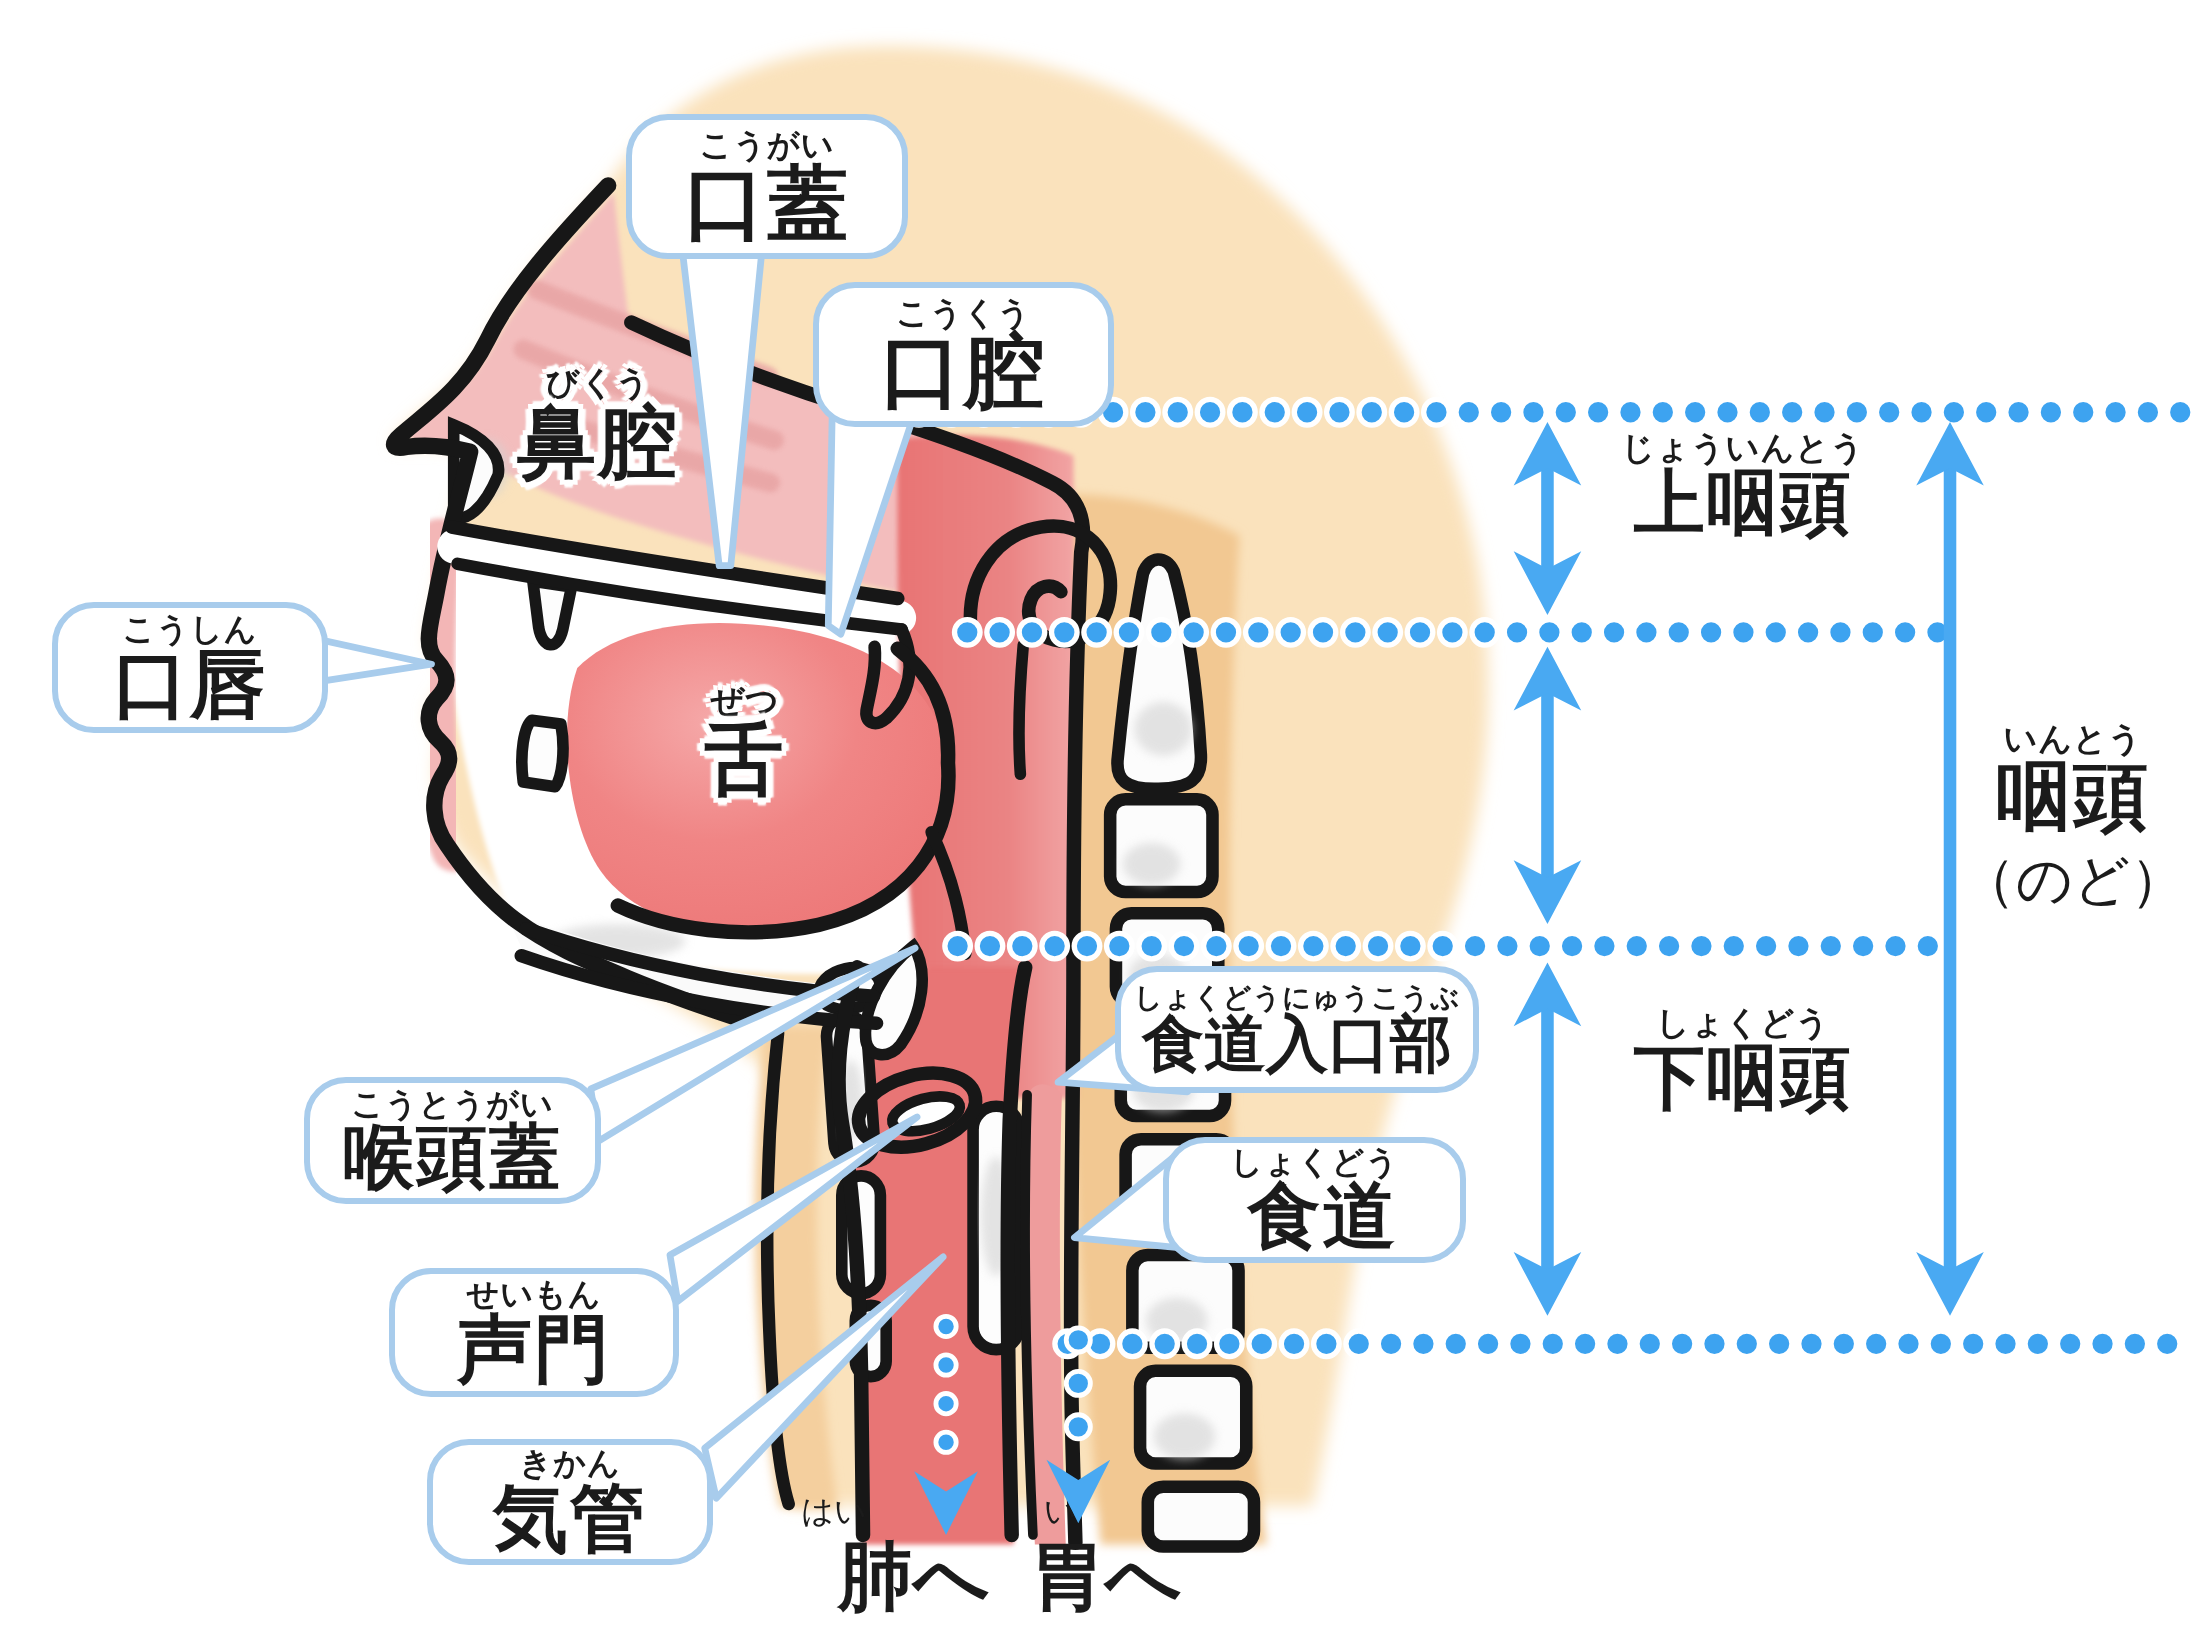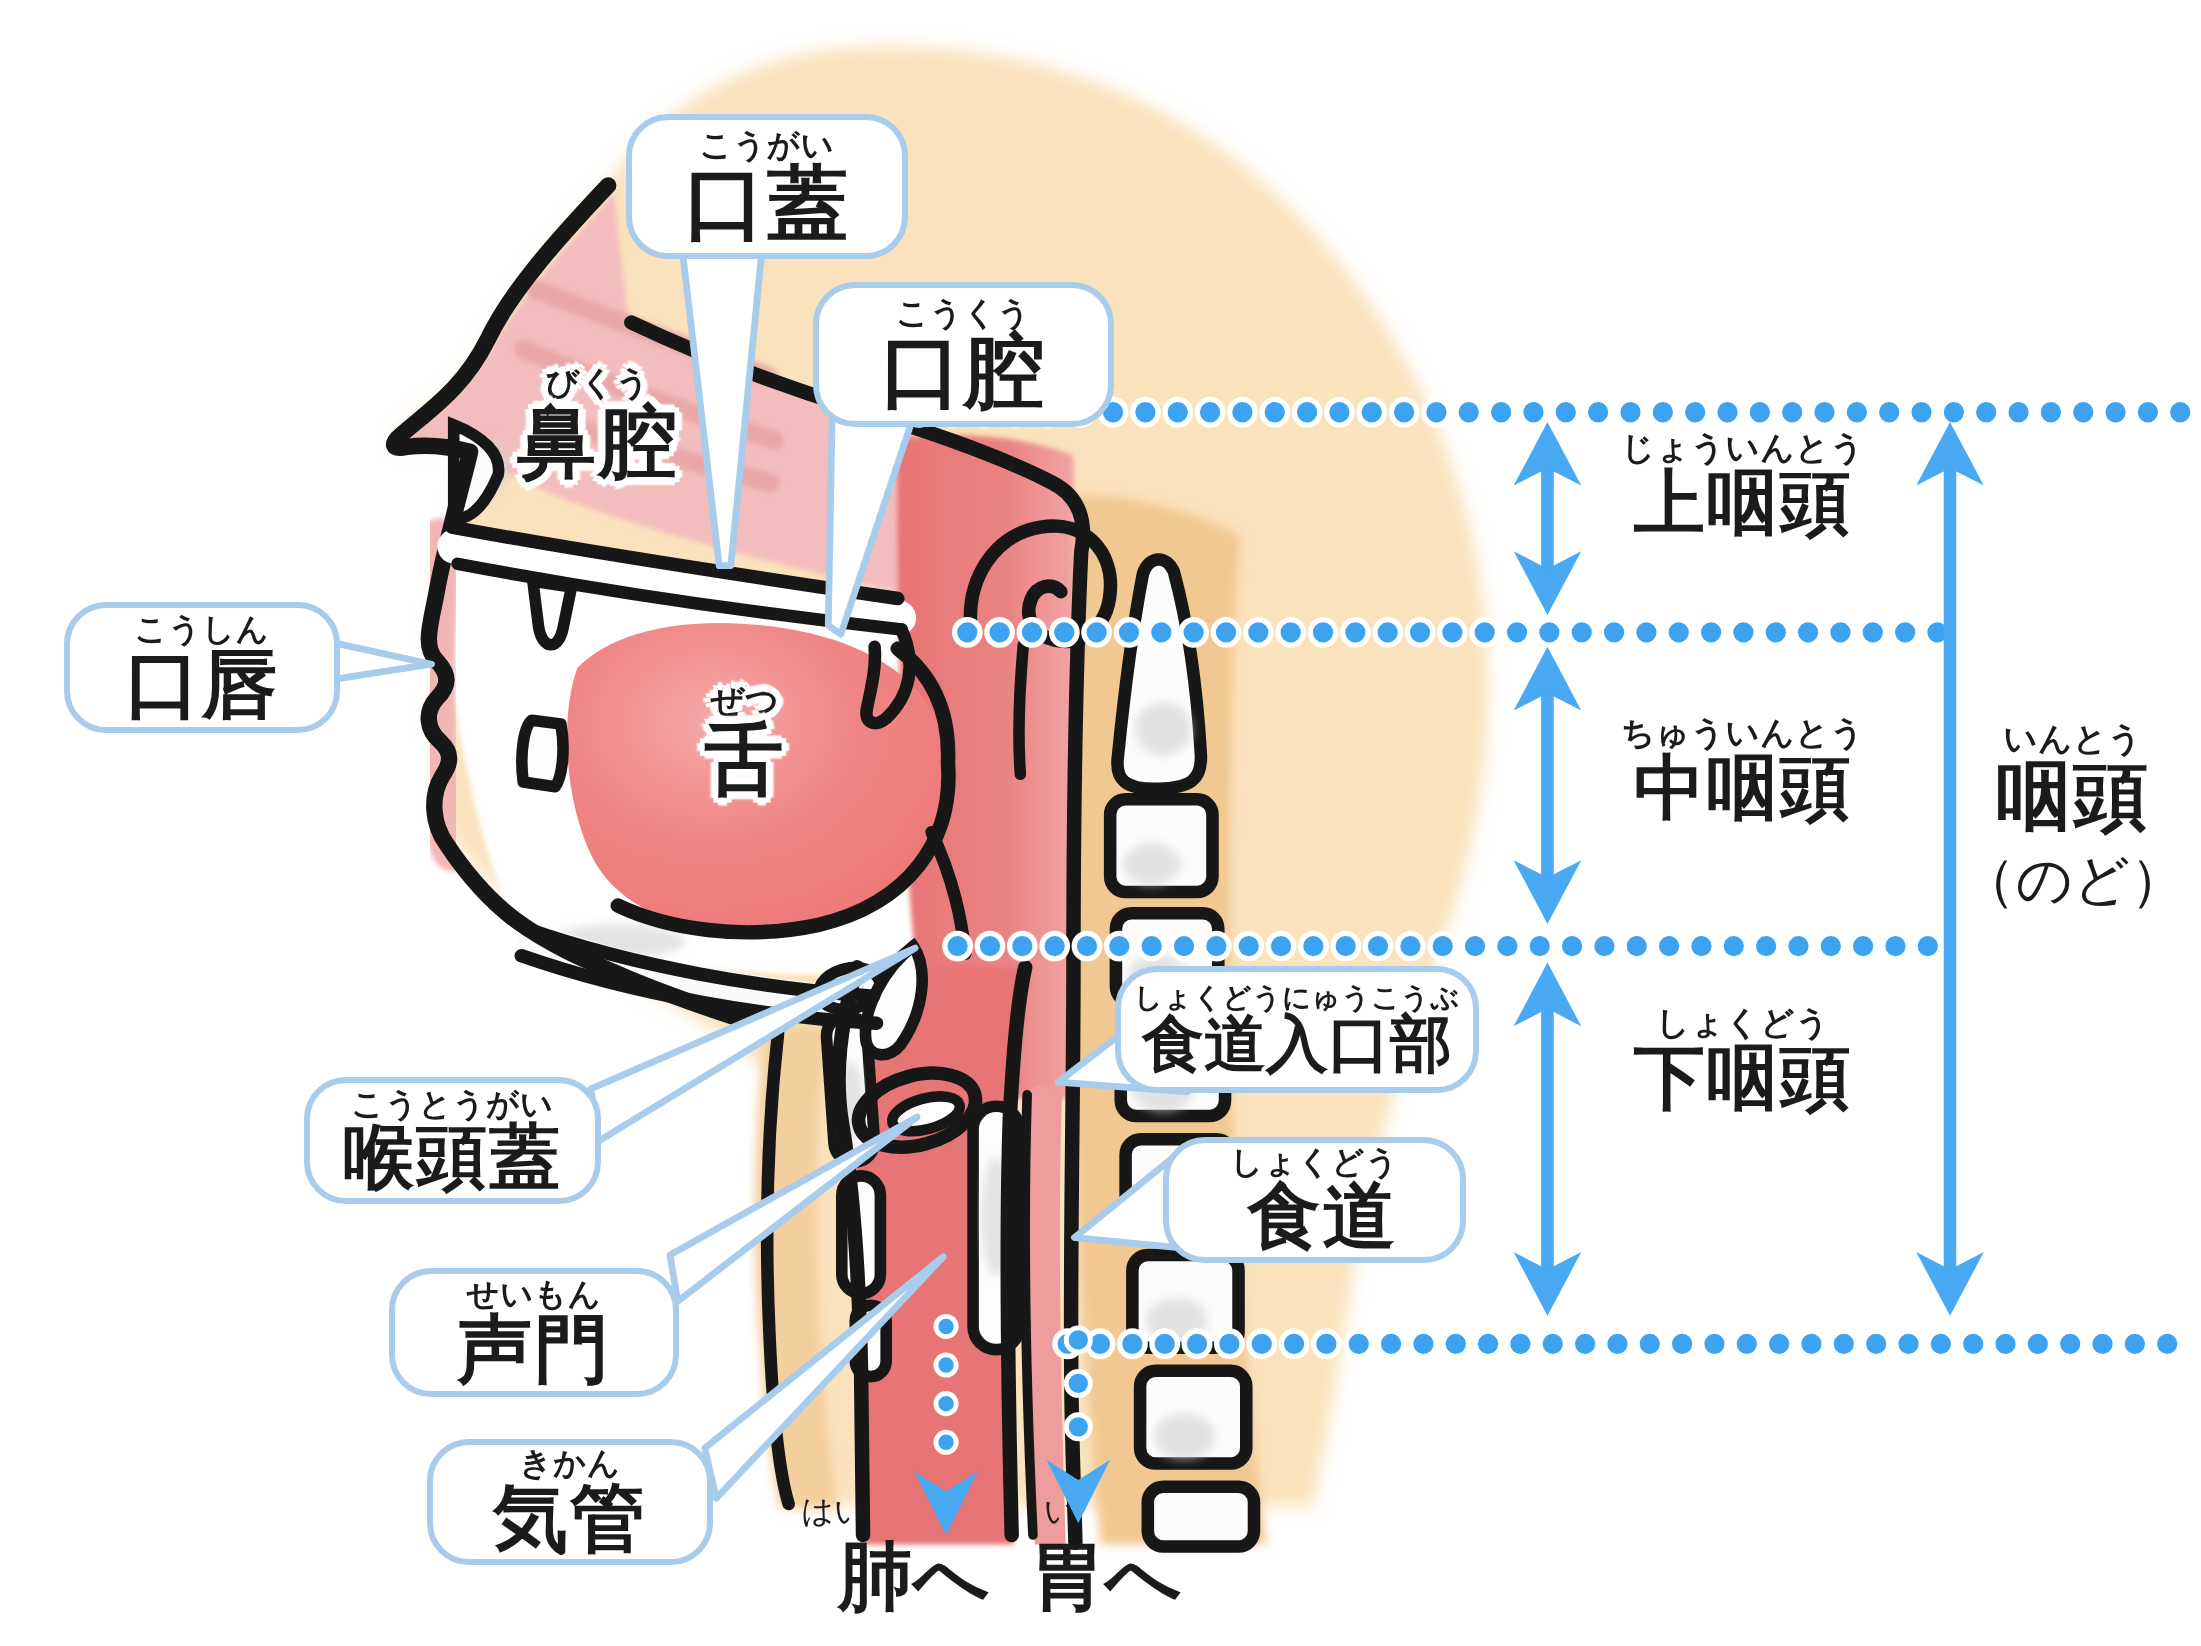--- a/index.html
+++ b/index.html
@@ -268,21 +268,21 @@
 </svg>
 
 <div class="bubble" style="left:626px; top:114px; width:282px; height:145px;">
   <div class="furi">こうがい</div>
   <div class="kanji">口蓋</div>
 </div>
 <div class="bubble" style="left:813px; top:282px; width:301px; height:145px;">
   <div class="furi">こうくう</div>
   <div class="kanji">口腔</div>
 </div>
-<div class="bubble" style="left:64px; top:602px; width:276px; height:131px;">
+<div class="bubble" style="left:52px; top:602px; width:276px; height:131px;">
   <div class="furi">こうしん</div>
   <div class="kanji" style="font-size:75px;">口唇</div>
 </div>
 <div class="bubble" style="left:304px; top:1077px; width:297px; height:127px;">
   <div class="furi">こうとうがい</div>
   <div class="kanji" style="font-size:71px;">喉頭蓋</div>
 </div>
 <div class="bubble" style="left:389px; top:1244px; width:290px; height:129px;margin-top:24px;">
   <div class="furi">せいもん</div>
   <div class="kanji" style="font-size:75px;">声門</div>
@@ -305,24 +305,20 @@
   <div class="kanji">鼻腔</div>
 </div>
 <div class="label-block inline-label outlined" style="left:745px; top:684px;">
   <div class="furi">ぜつ</div>
   <div class="kanji">舌</div>
 </div>
 
 <div class="label-block region" style="left:1743px; top:431px;">
   <div class="furi">じょういんとう</div>
   <div class="kanji">上咽頭</div>
-</div>
-<div class="label-block region" style="left:1743px; top:716px;">
-  <div class="furi">ちゅういんとう</div>
-  <div class="kanji">中咽頭</div>
 </div>
 <div class="label-block region" style="left:1743px; top:1006px;">
   <div class="furi">しょくどう</div>
   <div class="kanji">下咽頭</div>
 </div>
 <div class="label-block pharynx-total" style="left:2073px; top:722px;">
   <div class="furi">いんとう</div>
   <div class="kanji">咽頭</div>
   <div class="paren">（のど）</div>
 </div>

